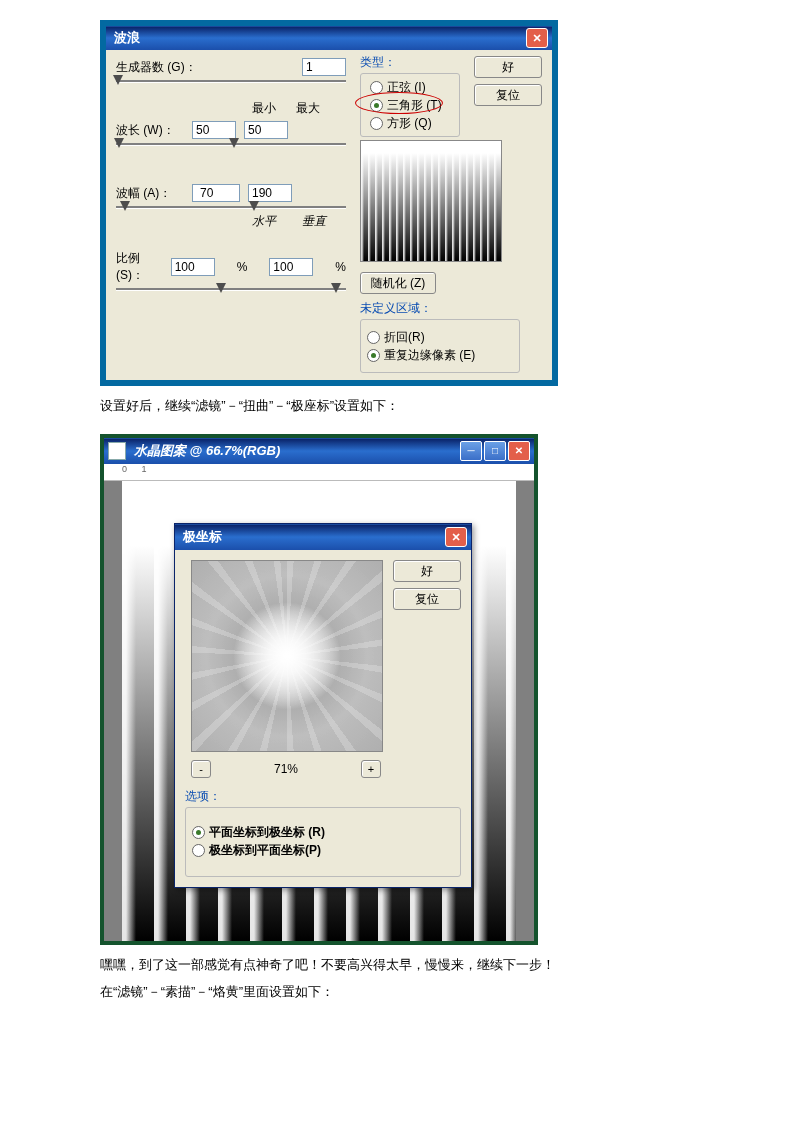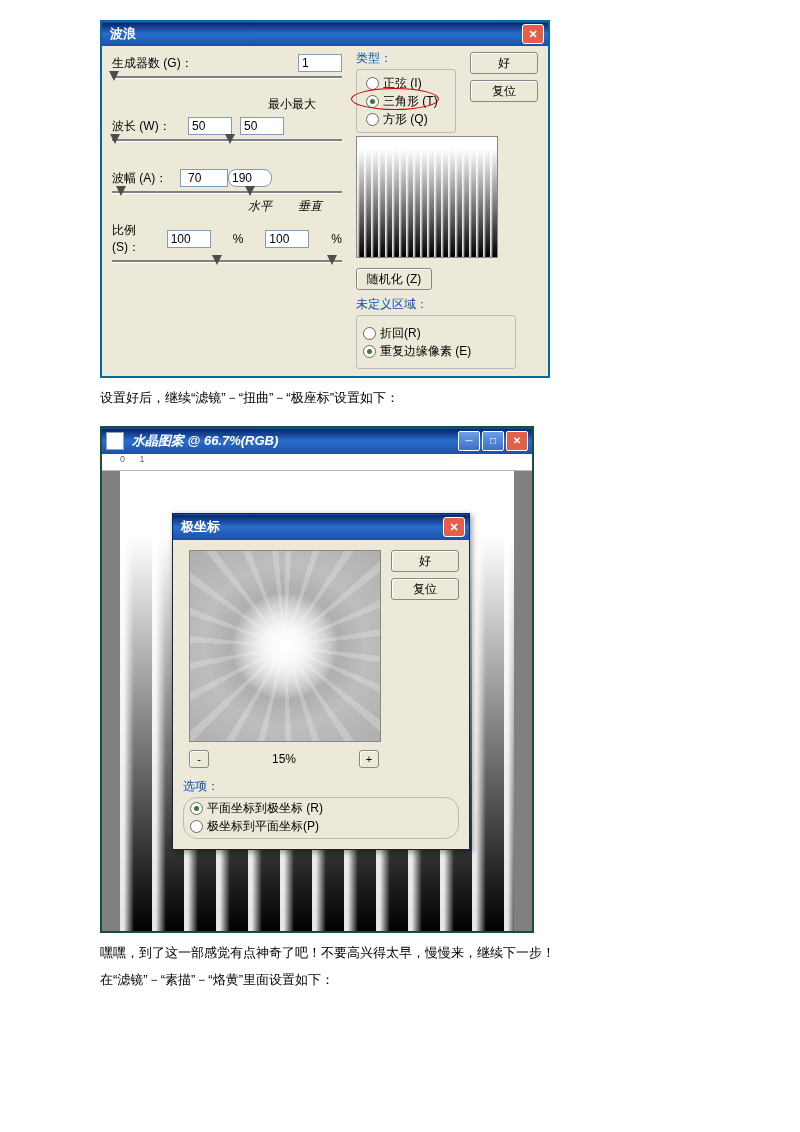--- a/index.html
+++ b/index.html
@@ -1,37 +1,37 @@
 <!DOCTYPE html>
 <html><head>
 <meta charset="utf-8">
 <style>
   body { margin:0; padding:20px 100px; font-family:"SimSun","宋体",sans-serif; font-size:12px; background:#fff; color:#000; }
-  .dlg { background:#ece9d8; border:2px solid #0369a1; width:446px; }
+  .dlg { background:#ece9d8; border:6px solid #0369a1; width:446px; }
   .titlebar { background:linear-gradient(to bottom,#2a6ece 0%,#0a246a 4%,#2a6ece 50%,#1b4fab 100%); background-color:#1b53bf; color:#fff; height:24px; line-height:24px; padding:0 4px; font-weight:bold; font-size:13px; display:flex; align-items:center; }
   .titlebar .t-text { flex:1; padding-left:4px; }
   .closebox { width:20px; height:18px; background:#e35f4a; border:1px solid #fff; border-radius:3px; display:flex; align-items:center; justify-content:center; color:#fff; font-size:11px; font-weight:bold; }
   .dlg-body { padding:8px 10px 12px 10px; position:relative; font-family:"Tahoma","SimSun",sans-serif; }
   .btn { display:inline-block; background:#ece9d8; border:1px solid #888; border-radius:3px; box-shadow:inset 1px 1px 0 #fff; text-align:center; line-height:20px; height:20px; font-size:12px; }
   .btn-wide { width:66px; }
   .txtin { border:1px solid #7f9db9; background:#fff; font-size:12px; height:16px; padding:0 3px; text-align:left; }
   .slider-track { height:8px; position:relative; margin-top:2px; }
   .slider-rail { position:absolute; left:0; right:0; top:2px; height:2px; background:#808080; border-bottom:1px solid #fff; }
   .slider-thumb { position:absolute; top:-3px; width:0; height:0; border-left:5px solid transparent; border-right:5px solid transparent; border-top:10px solid #4d4d4d; }
   .lbl { font-size:12px; }
   .radio-row { display:flex; align-items:center; gap:4px; height:18px; font-size:12px; }
   .radio-dot { width:11px; height:11px; border:1px solid #666; border-radius:50%; display:inline-flex; align-items:center; justify-content:center; background:#fff; }
   .radio-dot.sel::after { content:''; width:5px; height:5px; background:#3a7a2a; border-radius:50%; }
   .section-title { color:#0a4db2; font-size:12px; }
   .preview1 { width:140px; height:120px; border:1px solid #888; background:linear-gradient(to bottom, #fff 0%, #fff 10%, #000 100%); position:relative; overflow:hidden; }
   .preview1::before { content:''; position:absolute; inset:0; background:repeating-linear-gradient(to right, rgba(255,255,255,0.85) 0, rgba(255,255,255,0.85) 1px, rgba(255,255,255,0) 3px, rgba(255,255,255,0) 7px); }
   .smallbtn { border:1px solid #888; border-radius:3px; background:#ece9d8; box-shadow:inset 1px 1px 0 #fff; display:inline-flex; align-items:center; justify-content:center; font-size:11px; }
   .circ-mark { position:absolute; border:1px solid #c00; border-radius:50%; pointer-events:none; }
 
-  .docwin { width:430px; border:2px solid #14532d; background:#c2410c;margin-top:17px; }
+  .docwin { width:430px; border:4px solid #14532d; background:#c2410c;margin-top:17px; }
   .docwin .titlebar { height:26px; }
   .doc-icon { width:16px; height:16px; background:#fff; border:1px solid #8aa; display:inline-block; margin-right:4px; }
   .winctl { width:20px; height:18px; border:1px solid #fff; border-radius:2px; display:inline-flex; align-items:center; justify-content:center; margin-left:2px; font-size:10px; font-weight:bold; background:linear-gradient(#6aa0e6,#3b6fc8); color:#fff; }
   .winctl.close { background:#e35f4a; }
   .ruler { height:16px; background:#fff; border-bottom:1px solid #bbb; font-size:9px; color:#666; padding-left:18px; letter-spacing:6px; }
   .canvas { position:relative; height:460px; background:#808080; overflow:hidden; }
   .stripes { position:absolute; left:18px; top:0; width:394px; height:460px; background:linear-gradient(to bottom,#fff 0%,#fff 14%,#000 100%); }
   .stripes::before { content:''; position:absolute; inset:0; background:repeating-linear-gradient(to right, rgba(255,255,255,0.9) 0, rgba(255,255,255,0.9) 4px, rgba(255,255,255,0) 14px, rgba(255,255,255,0) 32px); mix-blend-mode:screen; }
 
   .polar-dlg { position:absolute; left:70px; top:42px; width:296px; background:#ece9d8; border:1px solid #0a246a; box-shadow:2px 2px 6px rgba(0,0,0,0.4); }
@@ -55,59 +55,59 @@
     <div style="position:absolute; left:10px; top:8px; width:230px;">
       <div class="row" style="justify-content:space-between;">
         <span class="lbl">生成器数 (G)：</span>
         <input class="txtin" style="width: 36px;" value="1">
       </div>
       <div class="slider-track" style="width:230px;">
           <div class="slider-rail"></div>
           <div class="slider-thumb" style="left:-3px;"></div>
         </div>
 
-      <div class="row" style="justify-content:flex-end; margin-top:14px; padding-right:26px;">
+      <div class="row" style="justify-content:flex-end; gap:20px; margin-top:14px; padding-right:26px;">
         <span class="lbl">最小</span>
         <span class="lbl">最大</span>
       </div>
 
       <div class="row" style="gap:8px; margin-top:4px;">
         <span class="lbl" style="width:68px;">波长 (W)：</span>
         <input class="txtin" style="width: 36px;" value="50">
         <input class="txtin" style="width: 36px;" value="50">
       </div>
       <div class="slider-track" style="width:115px;">
           <div class="slider-rail"></div>
           <div class="slider-thumb" style="left:-2px;"></div>
         </div>
       <div class="slider-track" style="width:115px; margin-left:115px; margin-top:-8px;">
           <div class="slider-rail"></div>
           <div class="slider-thumb" style="left:-2px;"></div>
         </div>
 
-      <div class="row" style="margin-top:24px;">
+      <div class="row" style="gap:8px; margin-top:35px;">
         <span class="lbl" style="width:68px;">波幅 (A)：</span>
         <input class="txtin" style="width: 36px; padding-left: 7px;" value="70">
-        <input class="txtin" style="width: 36px; border-radius: 8px;" value="190">
+        <input class="txtin" style="width: 36px;" value="190">
       </div>
       <div class="slider-track" style="width:115px;">
           <div class="slider-rail"></div>
           <div class="slider-thumb" style="left:4px;"></div>
         </div>
       <div class="slider-track" style="width:115px; margin-left:115px; margin-top:-8px;">
           <div class="slider-rail"></div>
           <div class="slider-thumb" style="left:18px;"></div>
         </div>
 
       <div class="row" style="justify-content:flex-end; gap:26px; margin-top:1px; padding-right:20px;font-style:italic;">
         <span class="lbl">水平</span>
         <span class="lbl">垂直</span>
       </div>
 
-      <div class="row" style="gap:22px; margin-top:7px;">
+      <div class="row" style="gap:22px; margin-top:20px;">
         <span class="lbl" style="width:68px;">比例 (S)：</span>
         <input class="txtin" style="width: 36px;" value="100">
         <span class="lbl">%</span>
         <input class="txtin" style="width: 36px;" value="100">
         <span class="lbl">%</span>
       </div>
       <div class="slider-track" style="width:115px;">
           <div class="slider-rail"></div>
           <div class="slider-thumb" style="left:100px;"></div>
         </div>
@@ -181,26 +181,26 @@
         <span class="closebox">✕</span>
       </div>
       <div class="polar-body">
         <div style="position:absolute; right:10px; top:10px; display:flex; flex-direction:column; gap:6px;">
           <span class="btn btn-wide">好</span>
           <span class="btn btn-wide">复位</span>
         </div>
         <div class="polar-prev"></div>
         <div class="row" style="margin:8px 0 0 6px; width:190px; justify-content:space-between;">
           <span class="smallbtn" style="width:18px;height:16px;">-</span>
-          <span class="lbl">15%</span>
+          <span class="lbl">71%</span>
           <span class="smallbtn" style="width:18px;height:16px;">+</span>
         </div>
         <div style="margin-top:10px;">
           <div class="section-title">选项：</div>
-          <div style="border:1px solid #bbb; border-radius:14px; padding:2px 6px; margin-top:2px;">
+          <div style="border:1px solid #bbb; border-radius:3px; padding:16px 6px; margin-top:2px;font-weight:bold;">
             <label class="radio-row">
                 <span class="radio-dot sel"></span>
                 <span>平面坐标到极坐标 (R)</span>
               </label>
             <label class="radio-row">
                 <span class="radio-dot"></span>
                 <span>极坐标到平面坐标(P)</span>
               </label>
           </div>
         </div>

